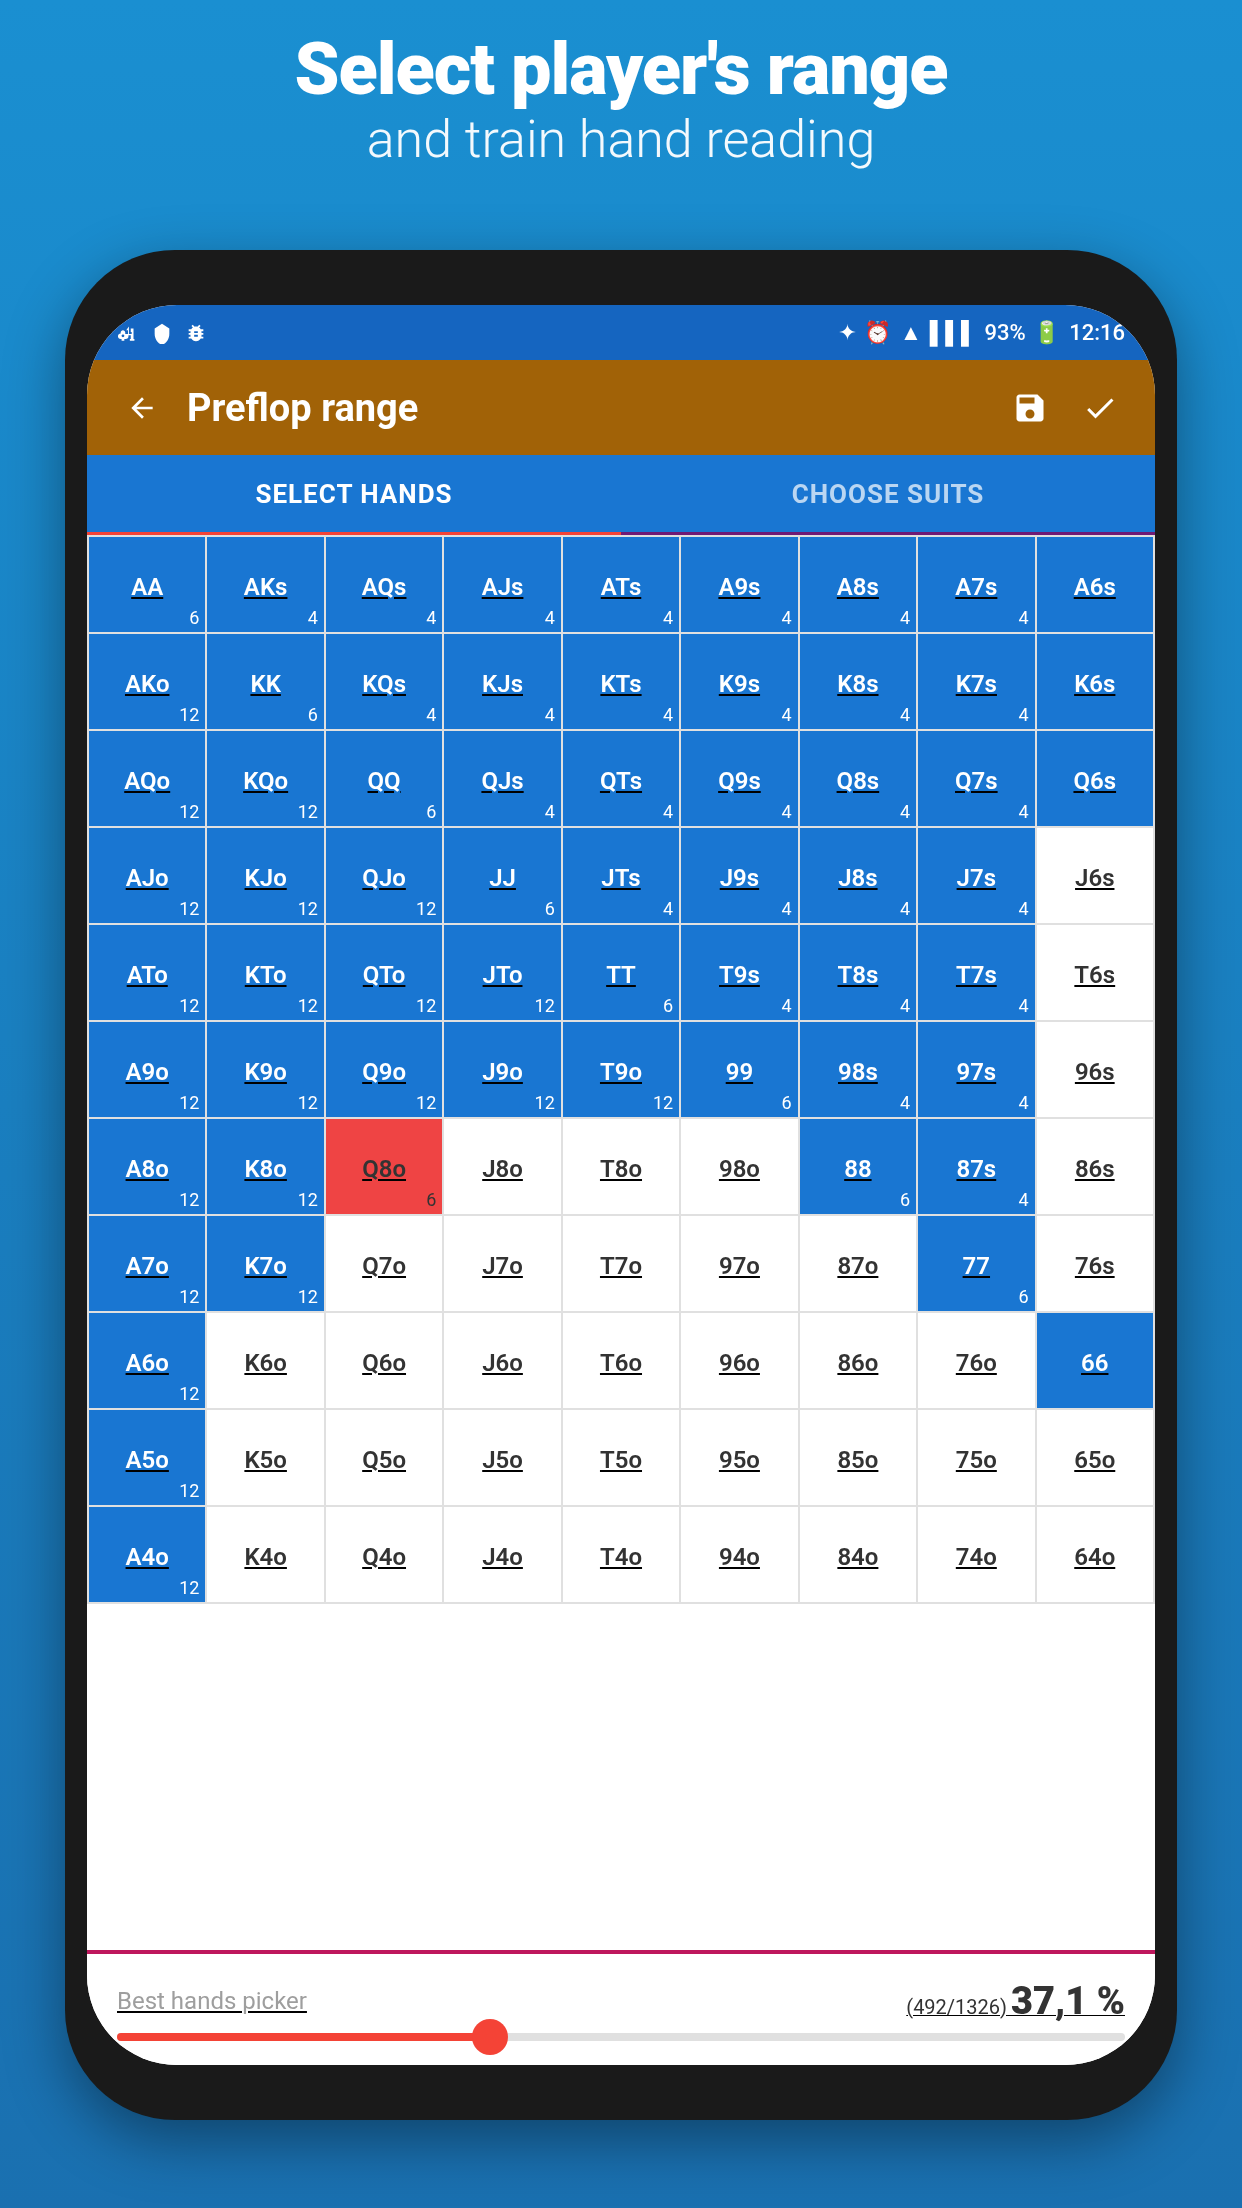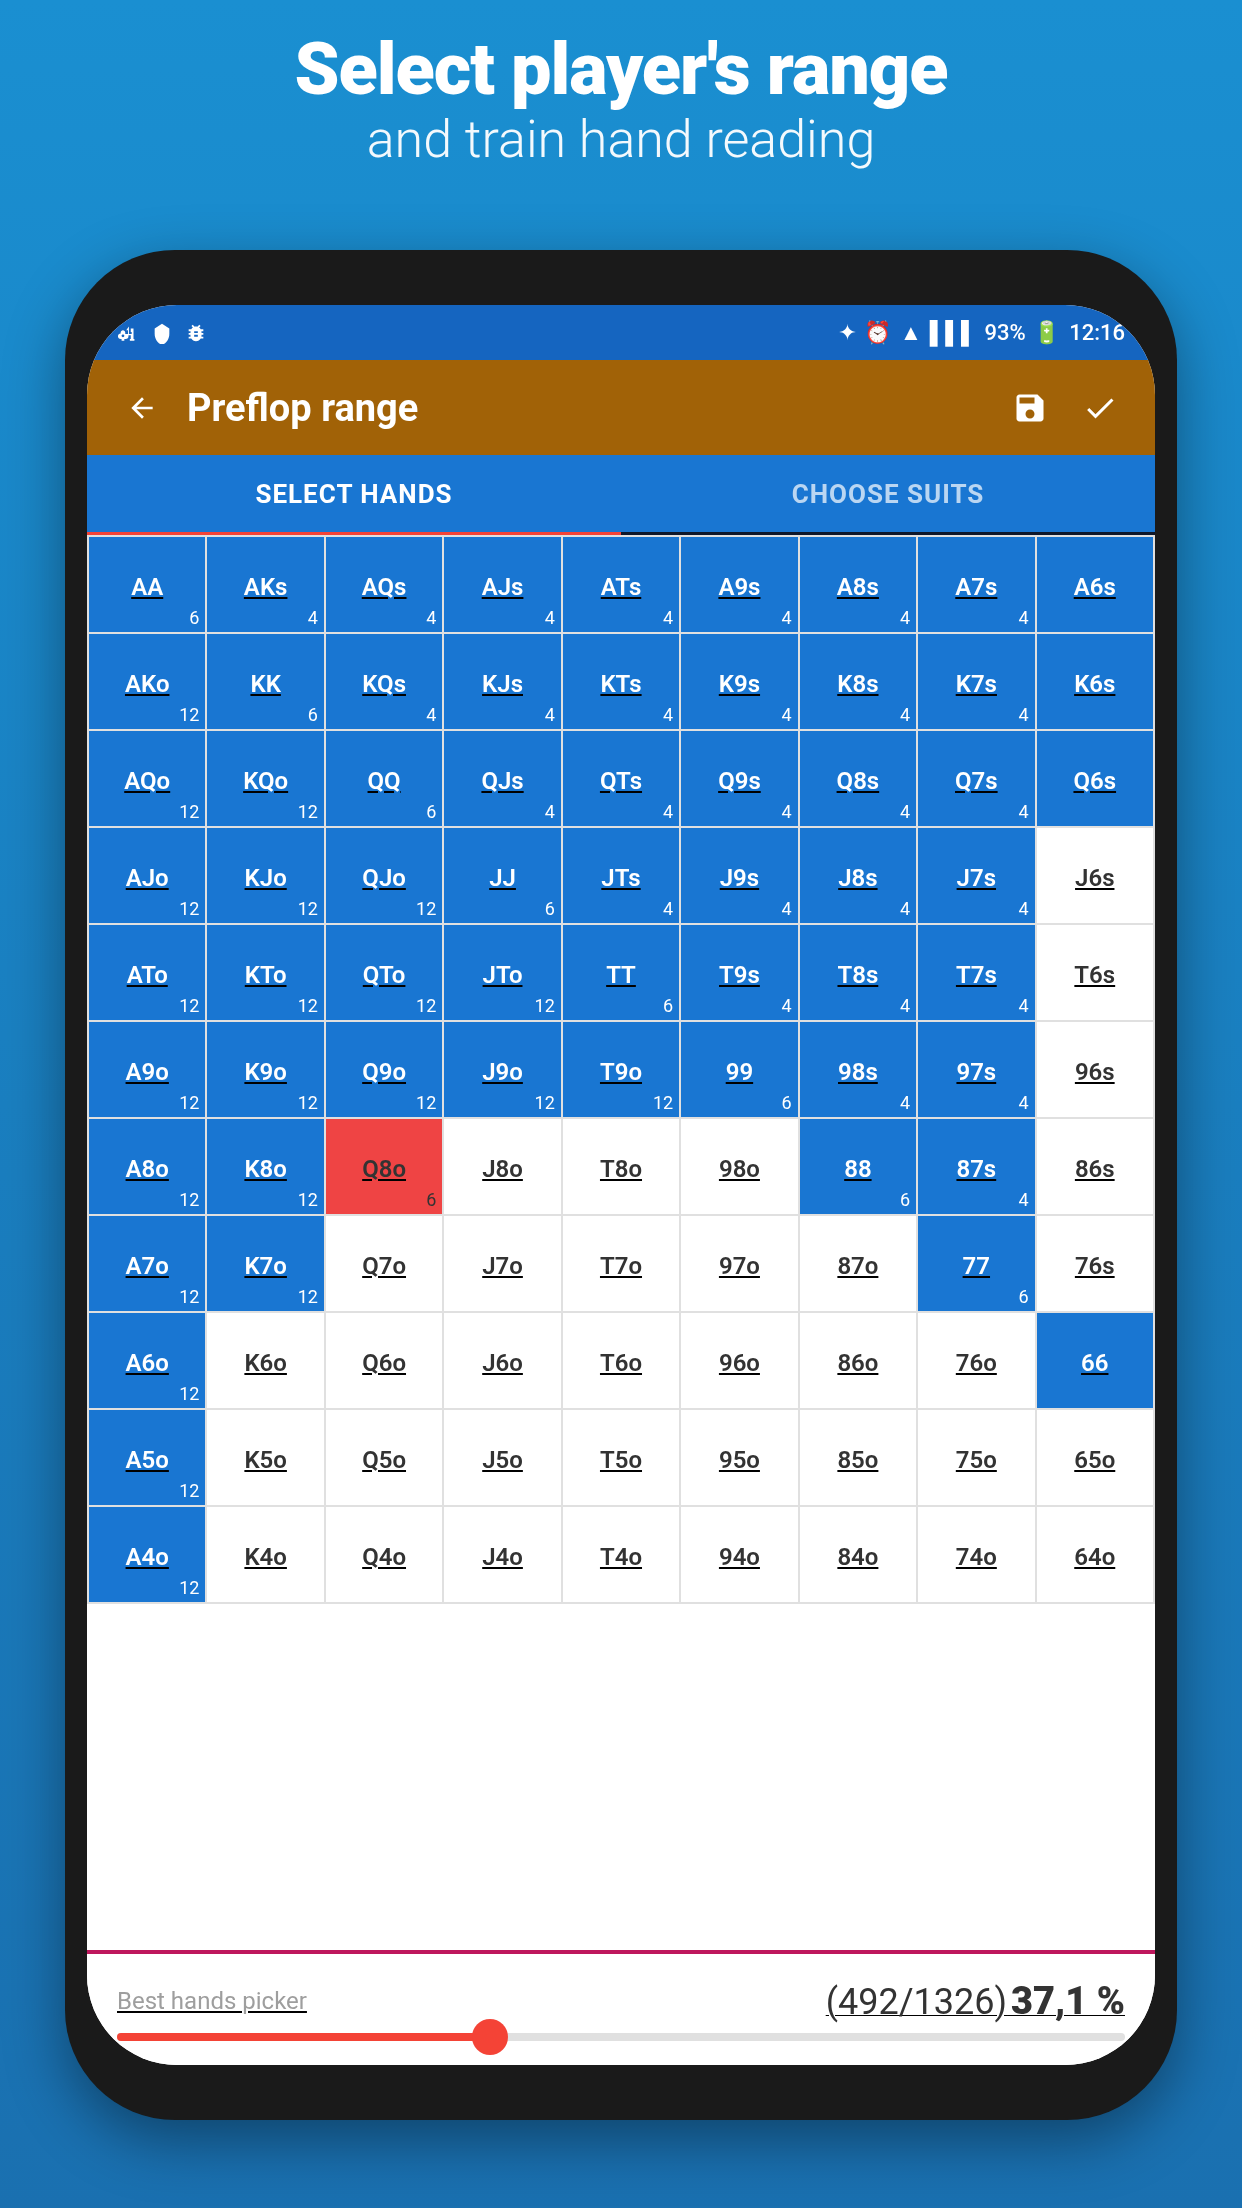--- a/index.html
+++ b/index.html
@@ -114,21 +114,21 @@
       align-items: center;
       justify-content: center;
       cursor: pointer;
     }
 
     
     .tabs {
       height: 80px;
       background: #1976d2;
       display: flex;
-      border-bottom: 3px solid #0f172a;
+      border-bottom: 3px solid #701a75;
     }
     .tab {
       flex: 1;
       display: flex;
       align-items: center;
       justify-content: center;
       color: rgba(255,255,255,0.7);
       font-size: 26px;
       font-weight: 700;
       letter-spacing: 1px;
@@ -211,21 +211,21 @@
     .bottom-bar-top {
       display: flex;
       justify-content: space-between;
       align-items: center;
     }
     .best-hands-label {
       color: #9e9e9e;
       font-size: 24px;
     }
     .percentage-text {
-      font-size: 36px;
+      font-size: 20px;
       color: #333;
     }
     .percentage-bold {
       font-size: 38px;
       font-weight: 900;
       color: #333;
     }
     .slider-container {
       width: 100%;
       height: 8px;

